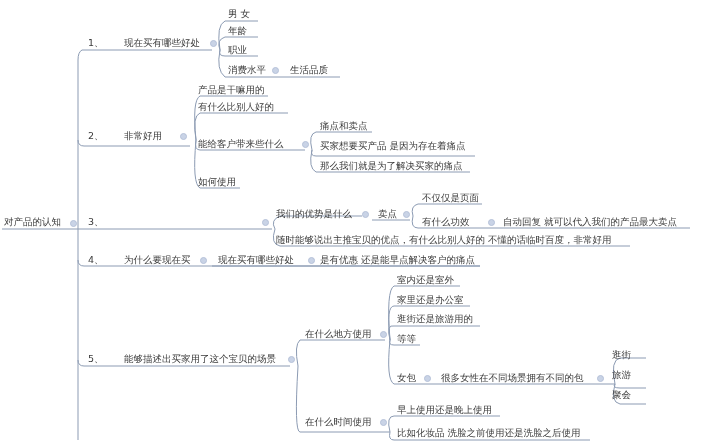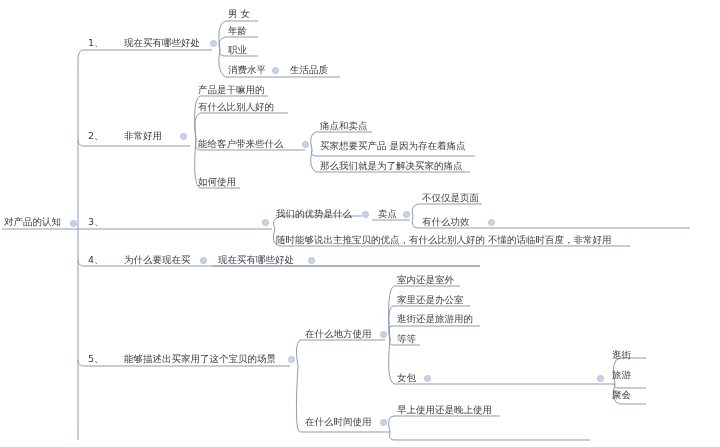--- a/index.html
+++ b/index.html
@@ -90,39 +90,43 @@
 
   <div class="num" style="left:88px;top:216px">3、</div>
   <div class="tog" style="left:262px;top:219px"></div>
   <div class="node" style="left:276px;top:208px">我们的优势是什么</div>
   <div class="tog" style="left:362px;top:211px"></div>
   <div class="node" style="left:378px;top:208px">卖点</div>
   <div class="tog" style="left:403px;top:211px"></div>
   <div class="node" style="left:422px;top:192px">不仅仅是页面</div>
   <div class="node" style="left:422px;top:216px">有什么功效</div>
   <div class="tog" style="left:488px;top:219px"></div>
+  <div class="node" style="left:503px;top:216px">自动回复  就可以代入我们的产品最大卖点</div>
   <div class="node" style="left:276px;top:234px">随时能够说出主推宝贝的优点，有什么比别人好的 不懂的话临时百度，非常好用</div>
 
   <div class="num" style="left:88px;top:254px">4、</div>
   <div class="node" style="left:124px;top:254px">为什么要现在买</div>
   <div class="tog" style="left:200px;top:257px"></div>
   <div class="node" style="left:218px;top:254px">现在买有哪些好处</div>
   <div class="tog" style="left:308px;top:257px"></div>
+  <div class="node" style="left:320px;top:254px">是有优惠  还是能早点解决客户的痛点</div>
 
   <div class="num" style="left:88px;top:353px">5、</div>
   <div class="node" style="left:124px;top:353px">能够描述出买家用了这个宝贝的场景</div>
   <div class="tog" style="left:288px;top:356px"></div>
   <div class="node" style="left:305px;top:328px">在什么地方使用</div>
   <div class="tog" style="left:380px;top:331px"></div>
   <div class="node" style="left:397px;top:274px">室内还是室外</div>
   <div class="node" style="left:397px;top:294px">家里还是办公室</div>
   <div class="node" style="left:397px;top:313px">逛街还是旅游用的</div>
   <div class="node" style="left:397px;top:333px">等等</div>
   <div class="node" style="left:397px;top:372px">女包</div>
   <div class="tog" style="left:424px;top:375px"></div>
+  <div class="node" style="left:441px;top:372px">很多女性在不同场景拥有不同的包</div>
   <div class="tog" style="left:597px;top:375px"></div>
   <div class="node" style="left:612px;top:349px">逛街</div>
   <div class="node" style="left:612px;top:369px">旅游</div>
   <div class="node" style="left:612px;top:389px">聚会</div>
   <div class="node" style="left:305px;top:416px">在什么时间使用</div>
   <div class="tog" style="left:380px;top:419px"></div>
   <div class="node" style="left:397px;top:404px">早上使用还是晚上使用</div>
+  <div class="node" style="left:397px;top:427px">比如化妆品 洗脸之前使用还是洗脸之后使用</div>
 </div>
 
 </body></html>

